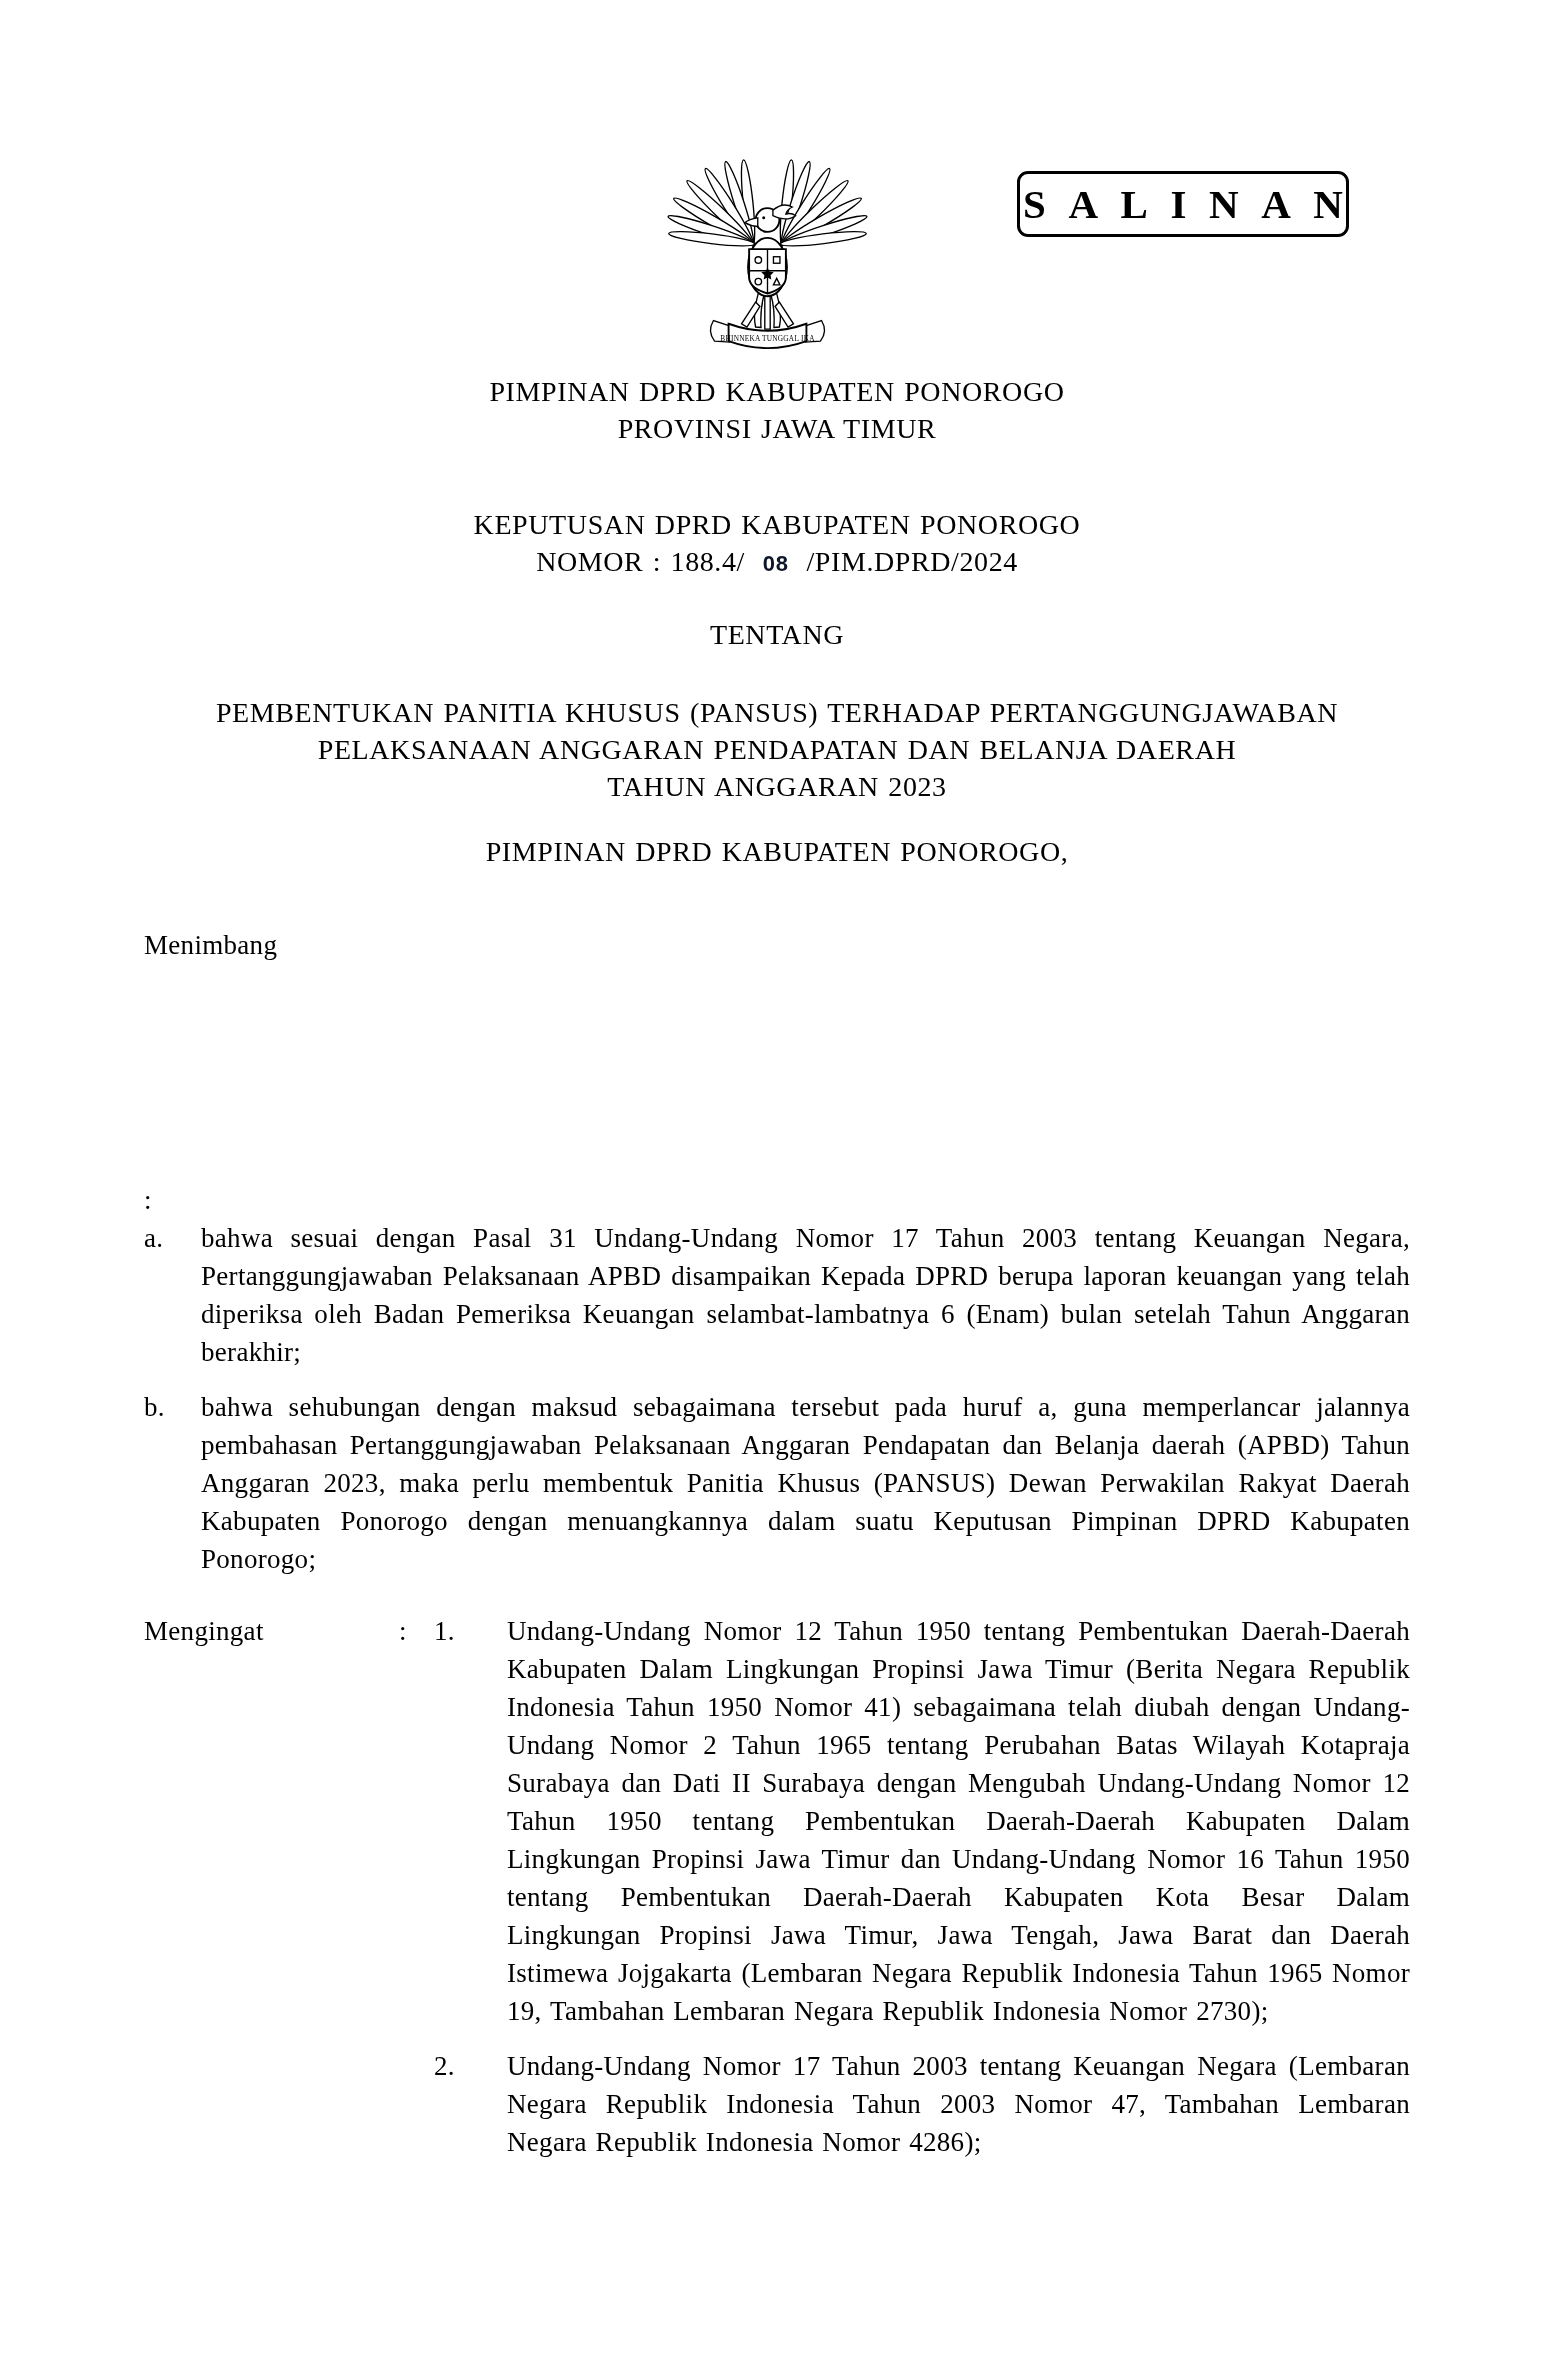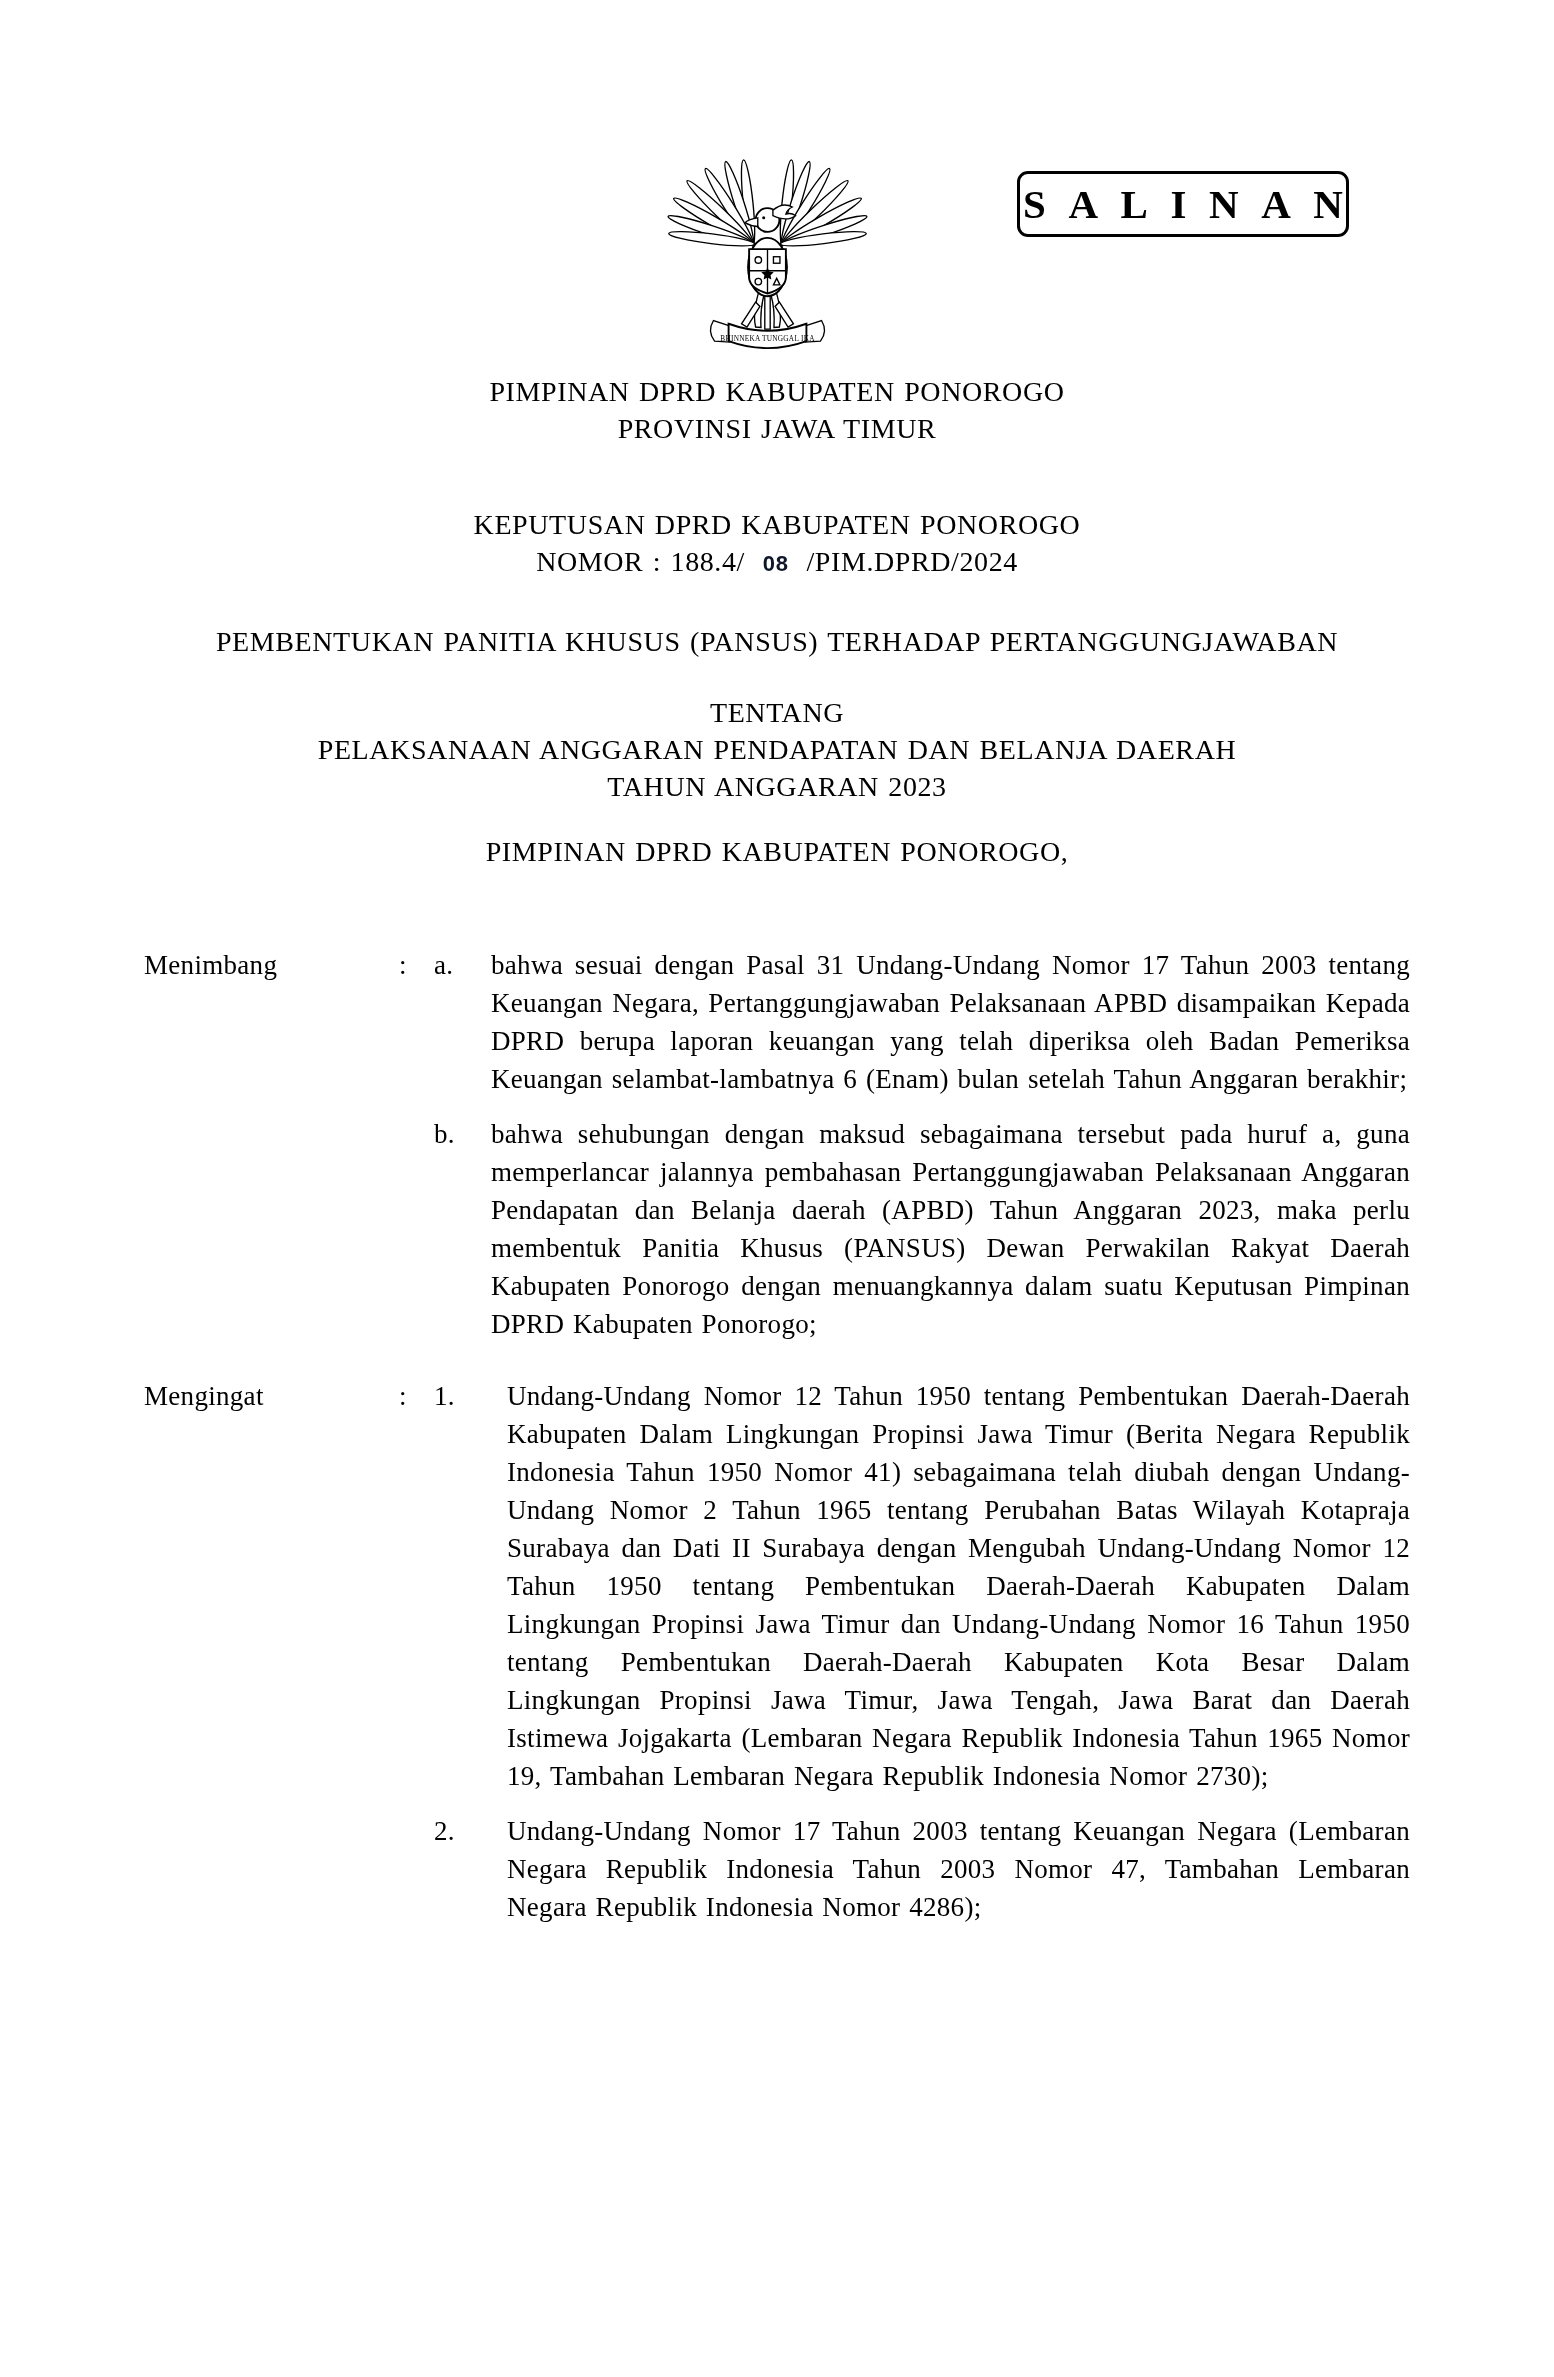--- a/index.html
+++ b/index.html
@@ -55,21 +55,21 @@
   .center { text-align: center; }
   .hline {
     font-size: 28px;
     line-height: 37px;
     letter-spacing: 0.6px;
   }
   .gap-a { margin-top: 59px; }
   .gap-b { margin-top: 34px; }
   .gap-c { margin-top: 41px; }
   .gap-d { margin-top: 28px; }
-  .gap-e { margin-top: 76px; }
+  .gap-e { margin-top: 56px; flex-direction: column; }
   .num-highlight {
     font-family: "Liberation Sans", "DejaVu Sans", sans-serif;
     font-weight: bold;
     color: #0f172a;
     margin: 0 8.5px;
     font-size: 22px;
   }
 
   
   .clause {
@@ -190,23 +190,23 @@
     <div class="center hline">PROVINSI JAWA TIMUR</div>
 
     <div class="center hline gap-a">KEPUTUSAN DPRD KABUPATEN PONOROGO</div>
 
     <div class="center hline">
       <span>NOMOR : 188.4/</span>
       <span class="num-highlight">08</span>
       <span>/PIM.DPRD/2024</span>
     </div>
 
+    <div class="center hline gap-b">TENTANG</div>
+
     <div class="center hline gap-c">PEMBENTUKAN PANITIA KHUSUS (PANSUS) TERHADAP PERTANGGUNGJAWABAN</div>
-
-    <div class="center hline gap-b">TENTANG</div>
     <div class="center hline">PELAKSANAAN ANGGARAN PENDAPATAN DAN BELANJA DAERAH</div>
     <div class="center hline">TAHUN ANGGARAN 2023</div>
 
     <div class="center hline gap-d">PIMPINAN DPRD KABUPATEN PONOROGO,</div>
 
     <div class="clause gap-e">
       <div class="clause-label">Menimbang</div>
       <div class="clause-colon">:</div>
       <div class="clause-items">
         <div class="clause-item">

